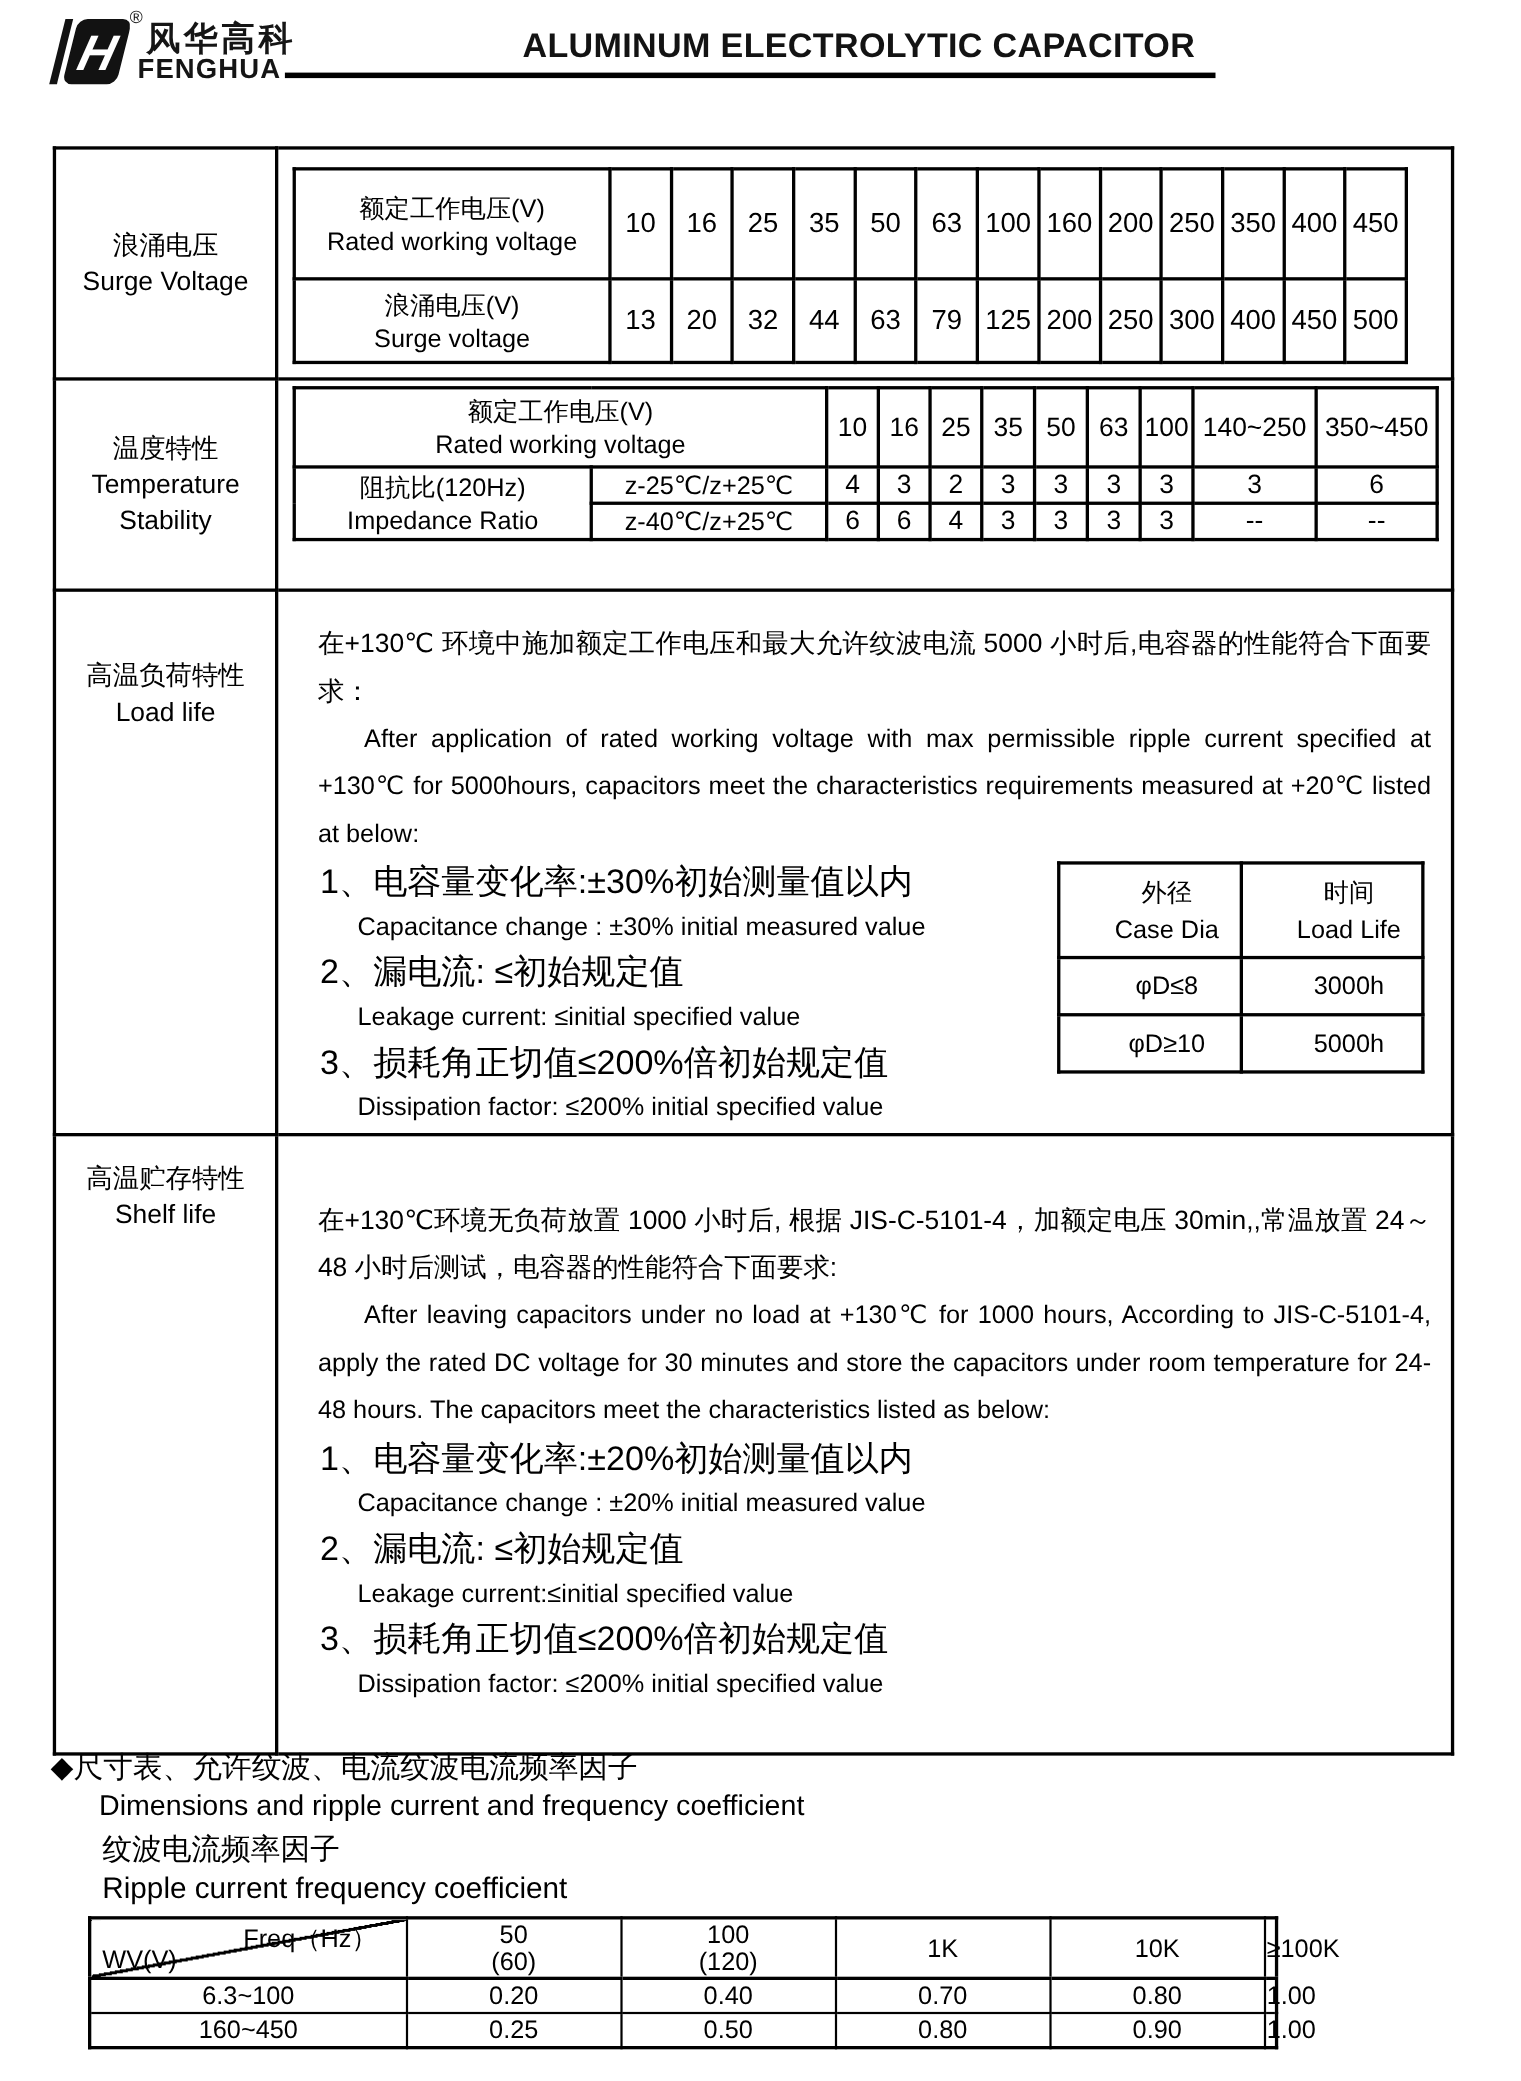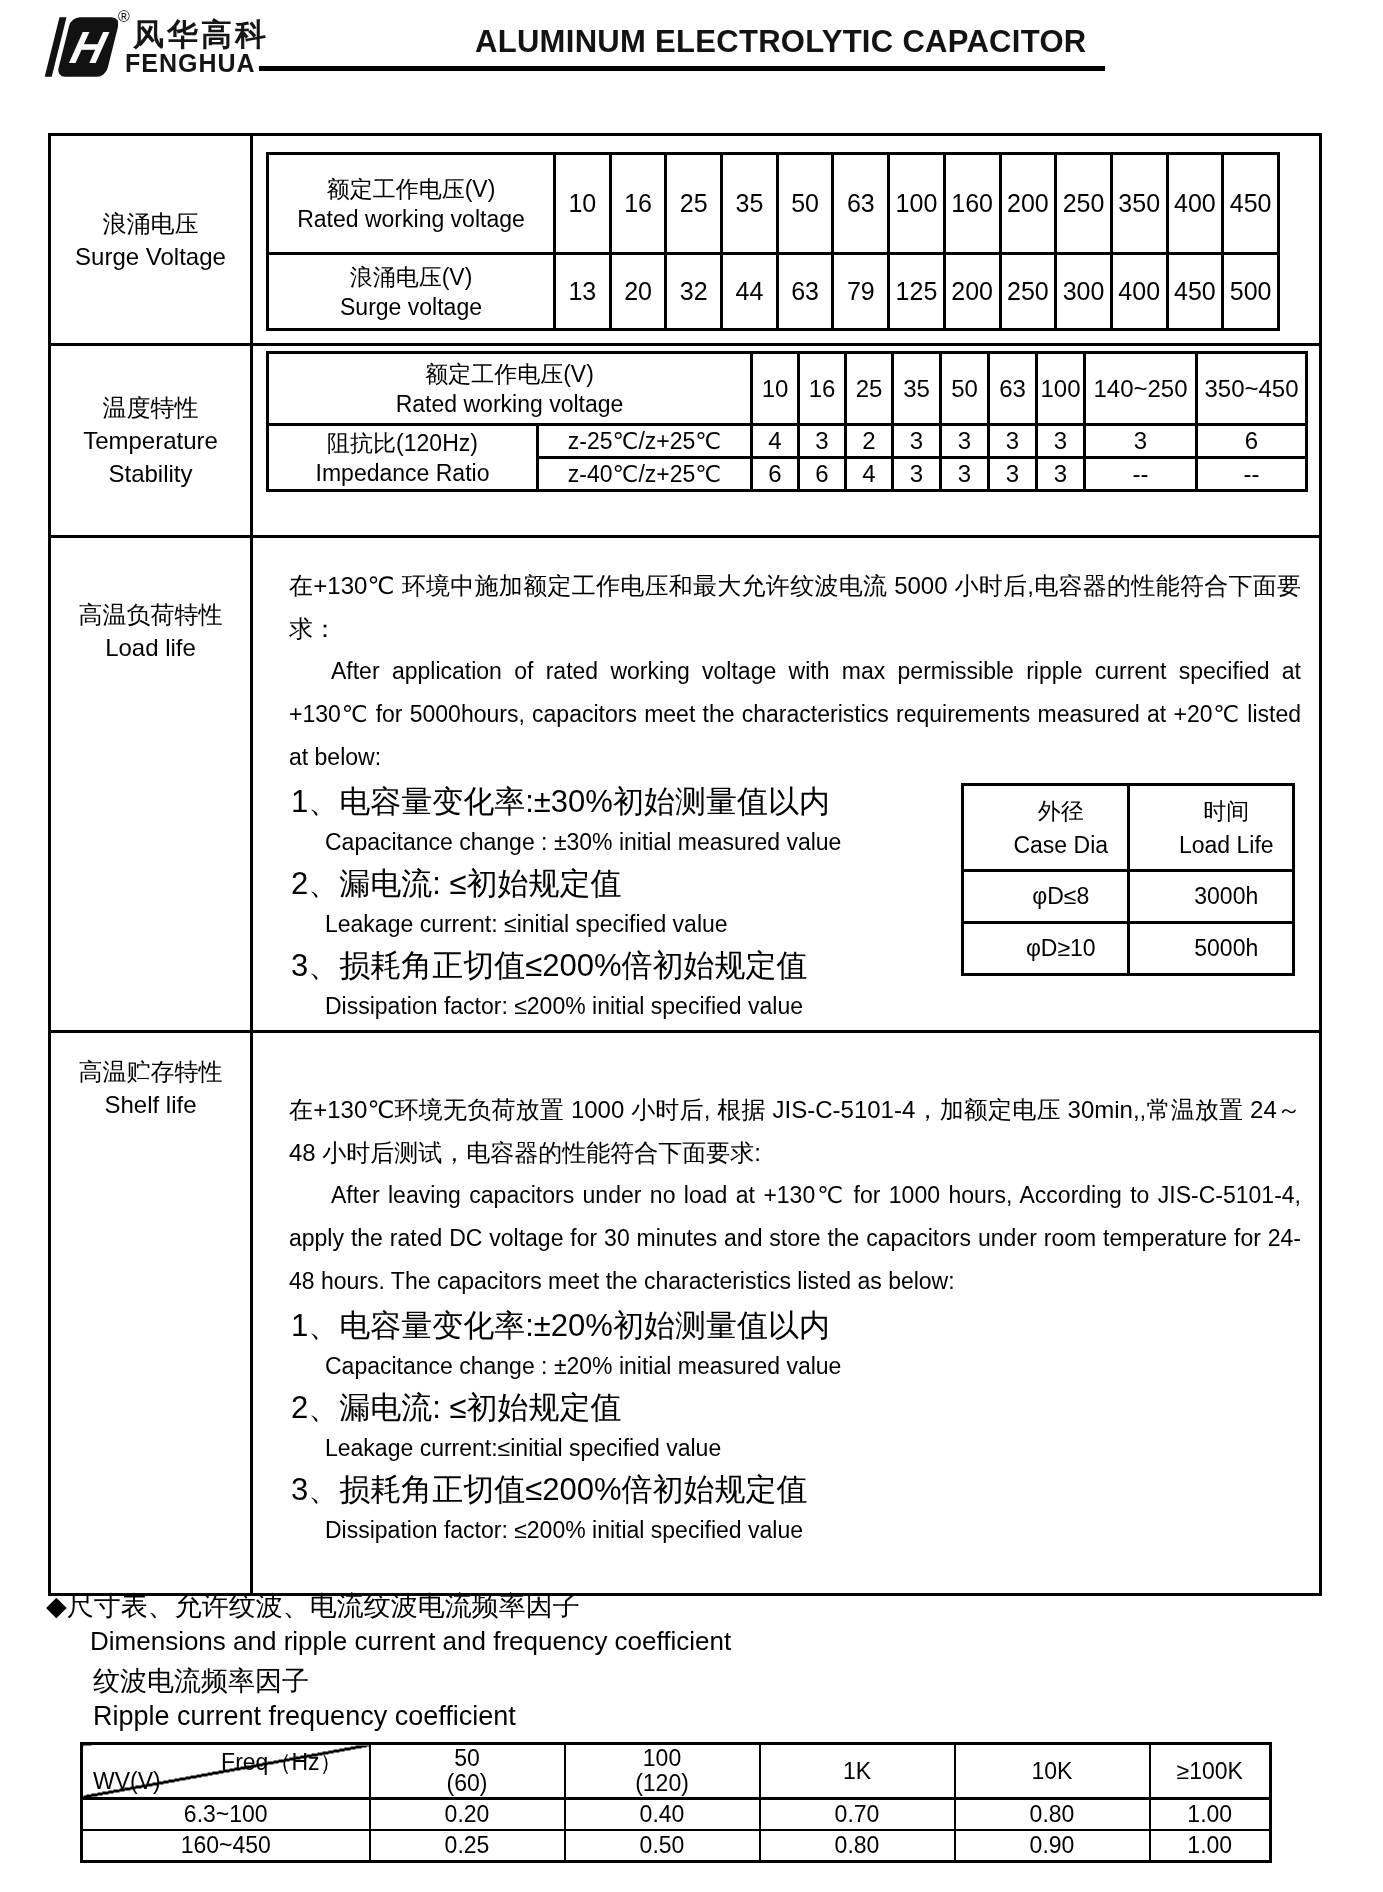--- a/index.html
+++ b/index.html
@@ -53,21 +53,21 @@
   .case-table td { border: 3px solid #000; text-align: center; font-size: 23px; vertical-align: middle; padding-left: 32px; }
   .case-table tr.hd { height: 86px; } .case-table tr.dr { height: 52px; }
   .case-table tr.hd div { line-height: 34px; }
 
   
   .dim-line1 { position: absolute; left: 46px; top: 1588px; font-size: 27px; white-space: nowrap; }
   .dim-line2 { position: absolute; left: 90px; top: 1626px; font-size: 26px; white-space: nowrap; }
   .dim-line3 { position: absolute; left: 93px; top: 1663px; font-size: 27px; white-space: nowrap; }
   .dim-line4 { position: absolute; left: 93px; top: 1701px; font-size: 27px; white-space: nowrap; }
 
-  .freq-table { position: absolute; left: 80px; top: 1742px; width: 1192px; border-collapse: collapse; table-layout: fixed; border: 3px solid #000; }
+  .freq-table { position: absolute; left: 80px; top: 1742px; width: 1082px; border-collapse: collapse; table-layout: fixed; border: 3px solid #000; }
   .freq-table td { border: 2px solid #000; text-align: center; font-size: 23px; vertical-align: middle; }
   .freq-table tr.fh { height: 55px; }
   .freq-table tr.fh td { border-bottom: 3px solid #000; }
   .freq-table tr.f1 { height: 31px; } .freq-table tr.f2 { height: 30px; }
   .freq-table .two-line div { line-height: 25px; }
   .corner {
     position: relative;
     background: linear-gradient(to bottom right, transparent calc(50% - 2px), #000 calc(50% - 2px), #000 calc(50% + 1px), transparent calc(50% + 1px));
   }
   .corner .freq-lbl { position: absolute; top: 2px; right: 26px; font-size: 23px; }

